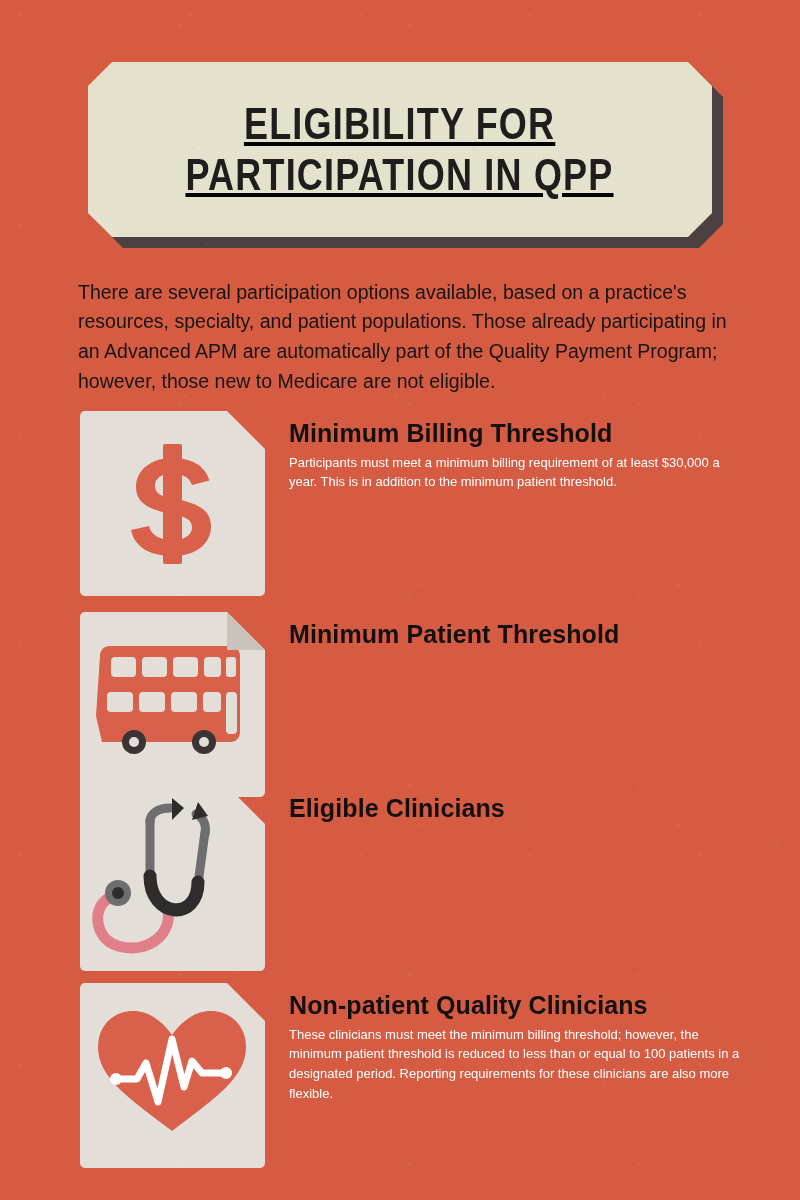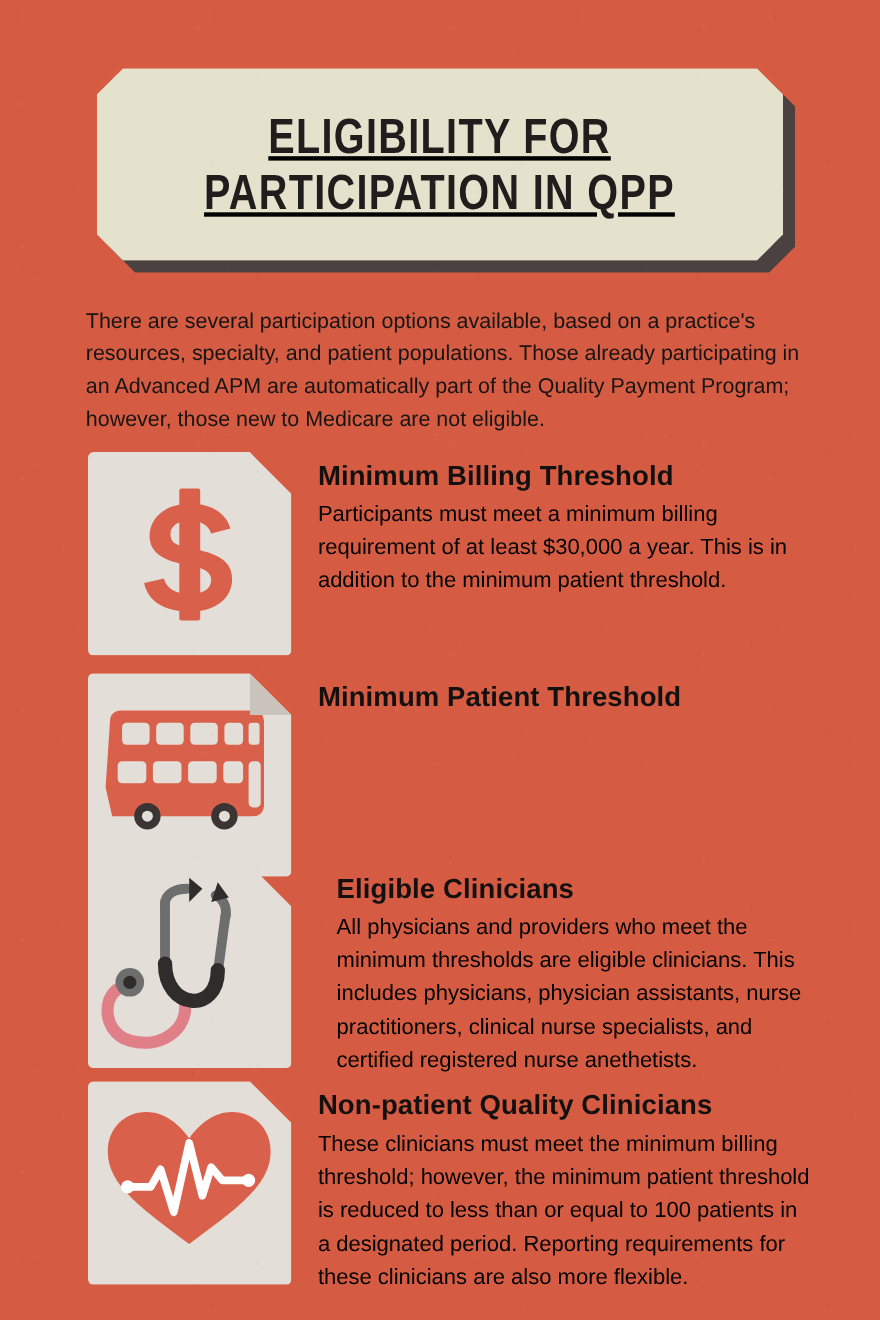--- a/index.html
+++ b/index.html
@@ -103,21 +103,21 @@
   .section {
     position: absolute;
     left: 80px;
     width: 660px;
     z-index: 2;
     display: flex;
     align-items: flex-start;
   }
   #section-0 { top: 411px; }
   #section-1 { top: 612px; }
-  #section-2 { top: 786px; gap: 17px; }
+  #section-2 { top: 786px; }
   #section-3 { top: 983px; }
 
   .icon-card {
     position: relative;
     width: 185px;
     height: 185px;
     flex: 0 0 185px;
     background: #e4ded8;
     border-radius: 5px;
     clip-path: polygon(0 0, calc(100% - 38px) 0, 100% 38px, 100% 100%, 0 100%);
@@ -148,22 +148,22 @@
   .sec-heading {
     color: #131010;
     font-family: "Liberation Sans Narrow", "Liberation Sans", sans-serif;
     font-weight: bold;
     font-size: 25px;
     line-height: 1.1;
     letter-spacing: .1px;
     margin-bottom: 5px;
   }
   .sec-body {
-    color: #000000;
-    font-size: 20px;
+    color: #ffffff;
+    font-size: 13px;
     line-height: 1.52;
     font-weight: 500;
   }
 </style>
 </head>
 <body>
 
 <div id="texture"></div>
 
 <div id="banner-wrap">
@@ -249,21 +249,20 @@
 
       <path d="M92 12 L104 22 L92 34 Z" fill="#2f2d2c"></path>
       <path d="M118 16 L128 30 L112 34 Z" fill="#2f2d2c"></path>
 
       <circle cx="38" cy="107" r="13" fill="#6e6e6e"></circle>
       <circle cx="38" cy="107" r="6" fill="#2f2d2c"></circle>
     </svg>
   </div>
   <div class="sec-text">
     <div class="sec-heading">Eligible Clinicians</div>
-    <div class="sec-body">All physicians and providers who meet the minimum thresholds are eligible clinicians.  This includes physicians, physician assistants, nurse practitioners, clinical nurse specialists, and certified registered nurse anethetists.</div>
   </div>
 </div>
 
 <div class="section" id="section-3">
   <div class="icon-card">
     <svg viewBox="0 0 185 185">
       <path d="M92 148 C50 116 18 95 18 64 C18 42 34 28 53 28
                C69 28 82 38 92 52 C102 38 115 28 131 28
                C150 28 166 42 166 64 C166 95 134 116 92 148 Z" fill="#d9604a"></path>
       <path d="M36 96 L57 96 L66 80 L78 119 L92 56 L104 104 L112 78 L122 90 L146 90" fill="none" stroke="#ffffff" stroke-width="7" stroke-linecap="round" stroke-linejoin="round"></path>

